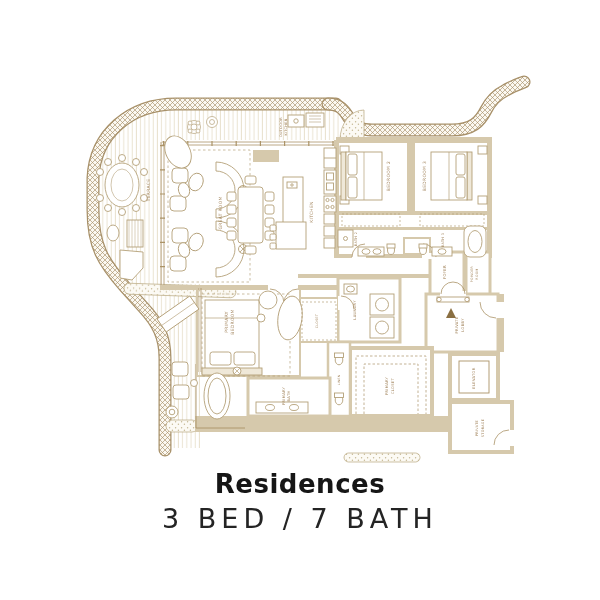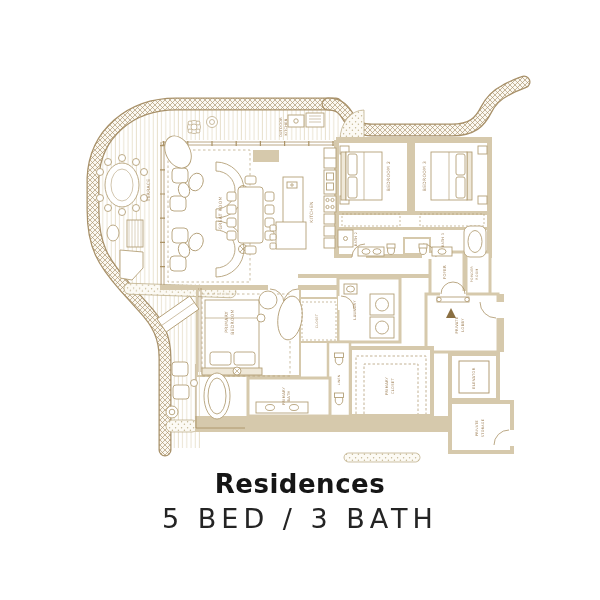--- a/index.html
+++ b/index.html
@@ -317,15 +317,15 @@
     <text transform="translate(234,322) rotate(-90)">BEDROOM</text>
     <text font-size="3.6" transform="translate(285,396) rotate(-90)">PRIMARY</text>
     <text font-size="3.6" transform="translate(290,396) rotate(-90)">BATH</text>
     <text font-size="3.6" transform="translate(388,386) rotate(-90)">PRIMARY</text>
     <text font-size="3.6" transform="translate(394,386) rotate(-90)">CLOSET</text>
   </g>
 </svg>
 
 <div class="caption">
   <div class="t1">Residences</div>
-  <div class="t2">5 BED / 3 BATH</div>
+  <div class="t2">3 BED / 7 BATH</div>
 </div>
 </div>
 
 </body></html>

